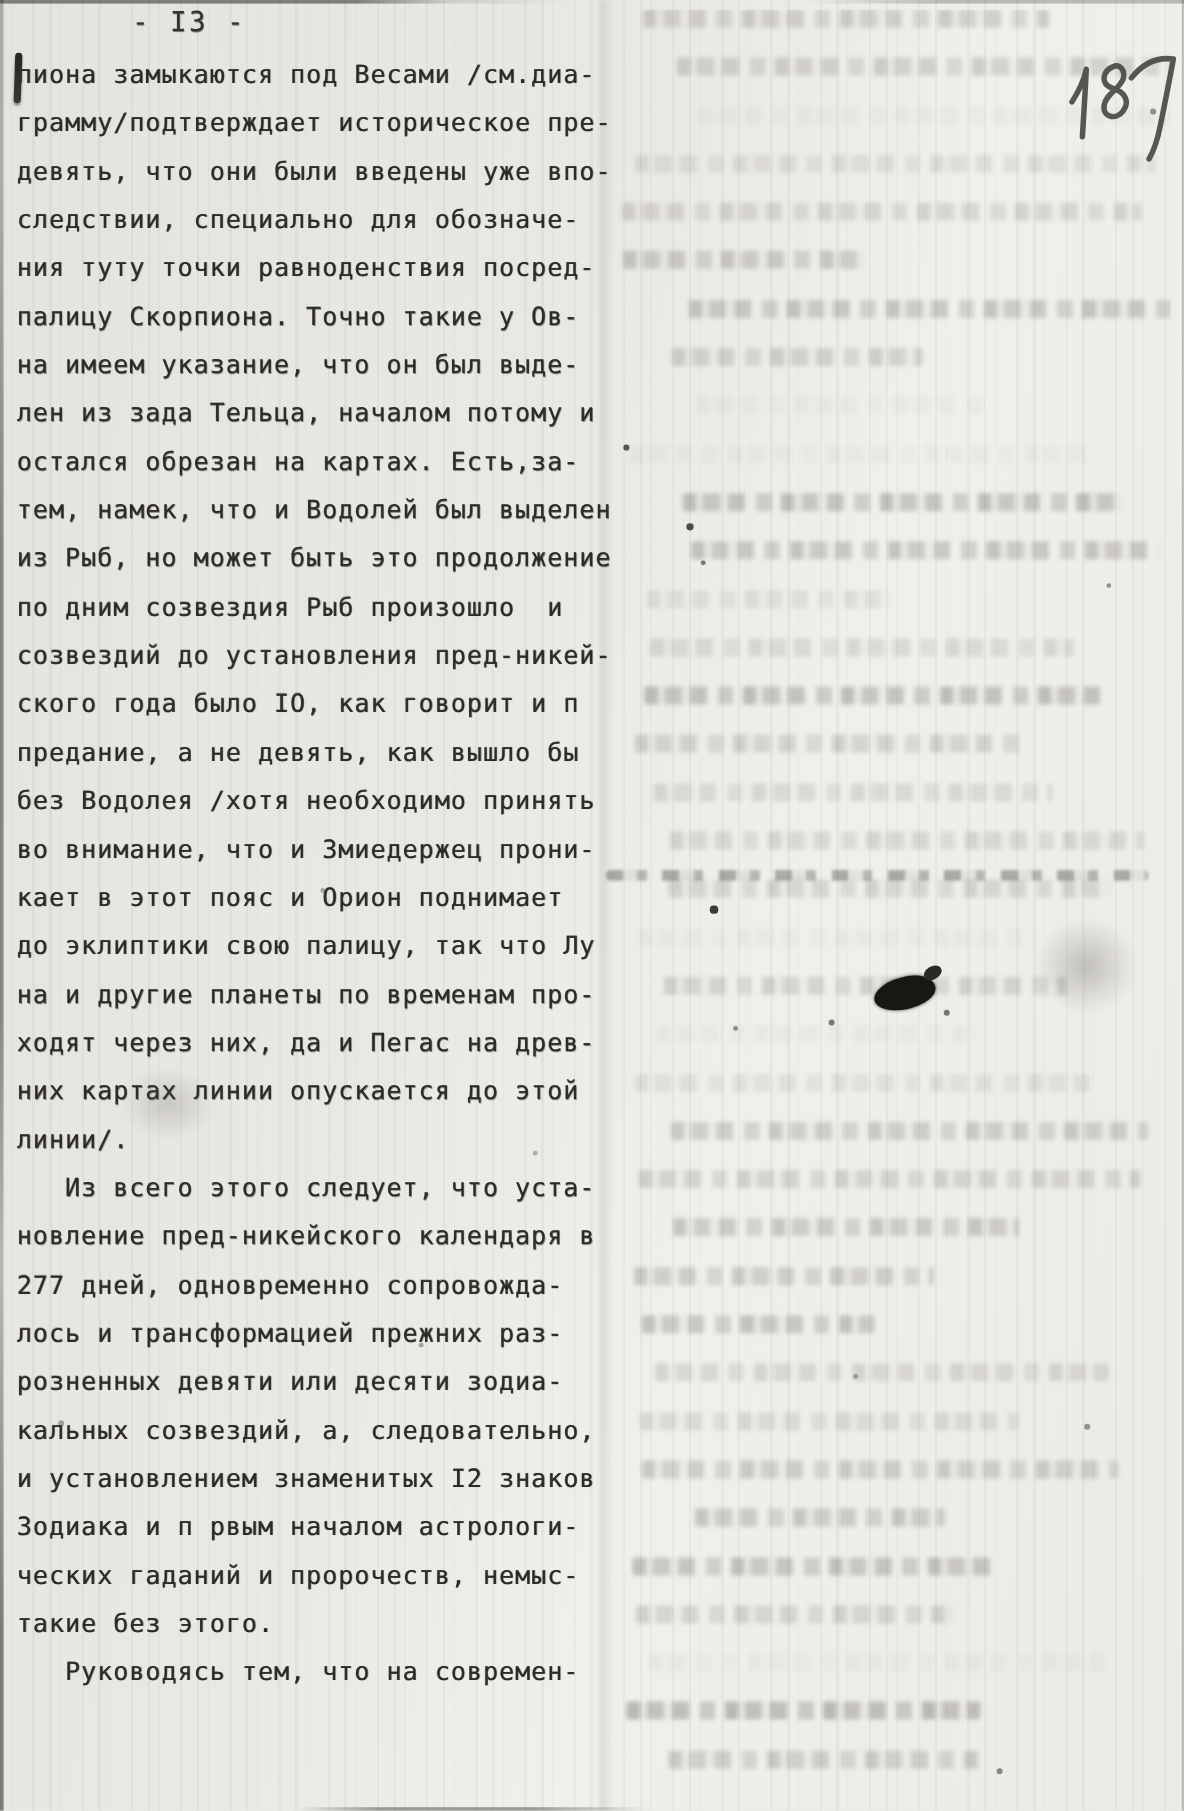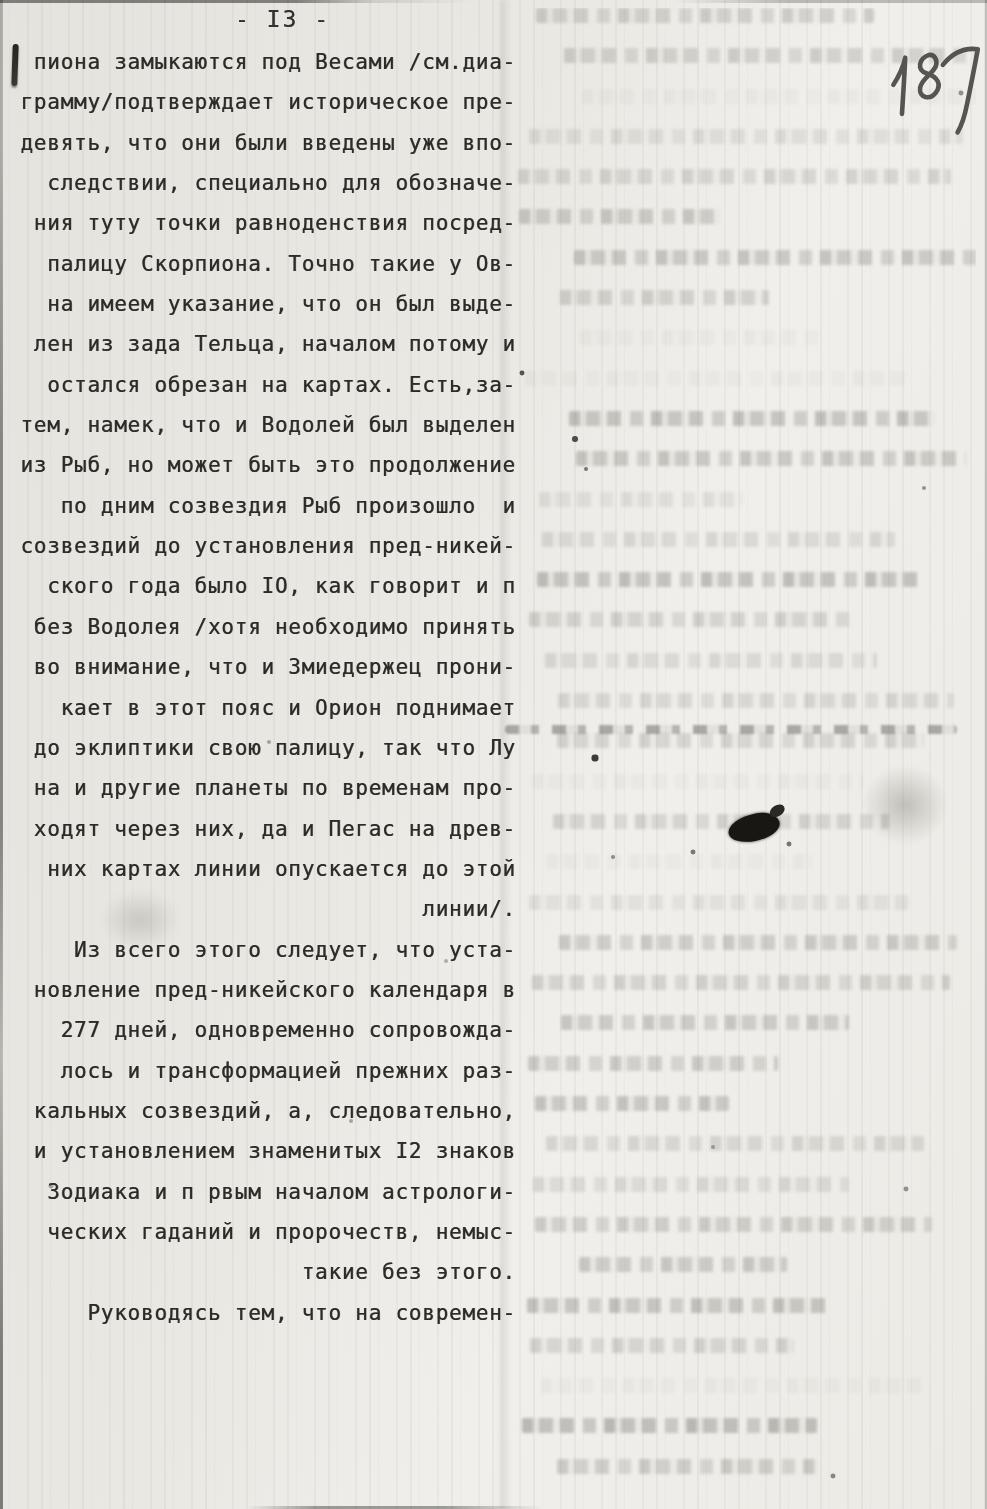--- a/index.html
+++ b/index.html
@@ -34,39 +34,38 @@
   .edge-top{position:absolute;left:0;top:0;width:100%;height:3px;
     background:linear-gradient(90deg,rgba(25,25,23,.5) 0 30%,rgba(25,25,23,.12) 38%,transparent 48% 68%,rgba(25,25,23,.25) 80% 100%);}
   .edge-left{position:absolute;left:0;top:0;width:3px;height:100%;
     background:linear-gradient(180deg,rgba(25,25,23,.25) 0 10%,rgba(25,25,23,.45) 30% 55%,rgba(25,25,23,.2) 70%,rgba(25,25,23,.5) 90% 100%);}
   .edge-right{position:absolute;right:0;top:0;width:2px;height:100%;background:rgba(40,40,36,.22);}
   .edge-bottom{position:absolute;left:0;bottom:0;width:100%;height:3px;
     background:linear-gradient(90deg,transparent 0 25%,rgba(30,30,28,.4) 32% 45%,transparent 55% 100%);}
   
   .page-number{
     position:absolute;left:110px;top:6px;width:220px;
-    text-align:right;
+    text-align:left;
     font-size:23px;letter-spacing:2px;
     color:#34322f;
     text-shadow:0.4px 0.4px 0.6px rgba(40,38,35,.6);
   }
   .text-column{
     position:absolute;left:14px;top:42px;width:502px;
     filter:contrast(1.04);
   }
   .line{
     white-space:pre;
     font-size:21px;
     line-height:40.34px;
     letter-spacing:0.75px;
     color:#302e2b;
     text-shadow:
       0.5px 0.3px 0.6px rgba(48,46,43,.55),
       -0.3px -0.2px 0.5px rgba(48,46,43,.3);
-    text-align: right;
   }
   
   .folio{
     position:absolute;left:883px;top:40px;width:110px;height:104px;
     transform:rotate(-9deg);
     opacity:.88;
   }
   
   .ghost-column{
     position:absolute;left:514px;top:8px;width:462px;height:1496px;
@@ -196,32 +195,34 @@
       <div class="line">ния туту точки равноденствия посред-</div>
       <div class="line">палицу Скорпиона. Точно такие у Ов-</div>
       <div class="line">на имеем указание, что он был выде-</div>
       <div class="line">лен из зада Тельца, началом потому и</div>
       <div class="line">остался обрезан на картах. Есть,за-</div>
       <div class="line">тем, намек, что и Водолей был выделен</div>
       <div class="line">из Рыб, но может быть это продолжение</div>
       <div class="line">по дним созвездия Рыб произошло  и</div>
       <div class="line">созвездий до установления пред-никей-</div>
       <div class="line">ского года было IО, как говорит и п</div>
+      <div class="line">предание, а не девять, как вышло бы</div>
       <div class="line">без Водолея /хотя необходимо принять</div>
       <div class="line">во внимание, что и Змиедержец прони-</div>
       <div class="line">кает в этот пояс и Орион поднимает</div>
       <div class="line">до эклиптики свою палицу, так что Лу</div>
       <div class="line">на и другие планеты по временам про-</div>
       <div class="line">ходят через них, да и Пегас на древ-</div>
       <div class="line">них картах линии опускается до этой</div>
       <div class="line">линии/.</div>
       <div class="line">   Из всего этого следует, что уста-</div>
       <div class="line">новление пред-никейского календаря в</div>
       <div class="line">277 дней, одновременно сопровожда-</div>
       <div class="line">лось и трансформацией прежних раз-</div>
+      <div class="line">розненных девяти или десяти зодиа-</div>
       <div class="line">кальных созвездий, а, следовательно,</div>
       <div class="line">и установлением знаменитых I2 знаков</div>
       <div class="line">Зодиака и п рвым началом астрологи-</div>
       <div class="line">ческих гаданий и пророчеств, немыс-</div>
       <div class="line">такие без этого.</div>
       <div class="line">   Руководясь тем, что на современ-</div>
     </div>
 
   <div class="folio" aria-label="187">
     <svg width="110" height="104" viewBox="0 0 110 100">

